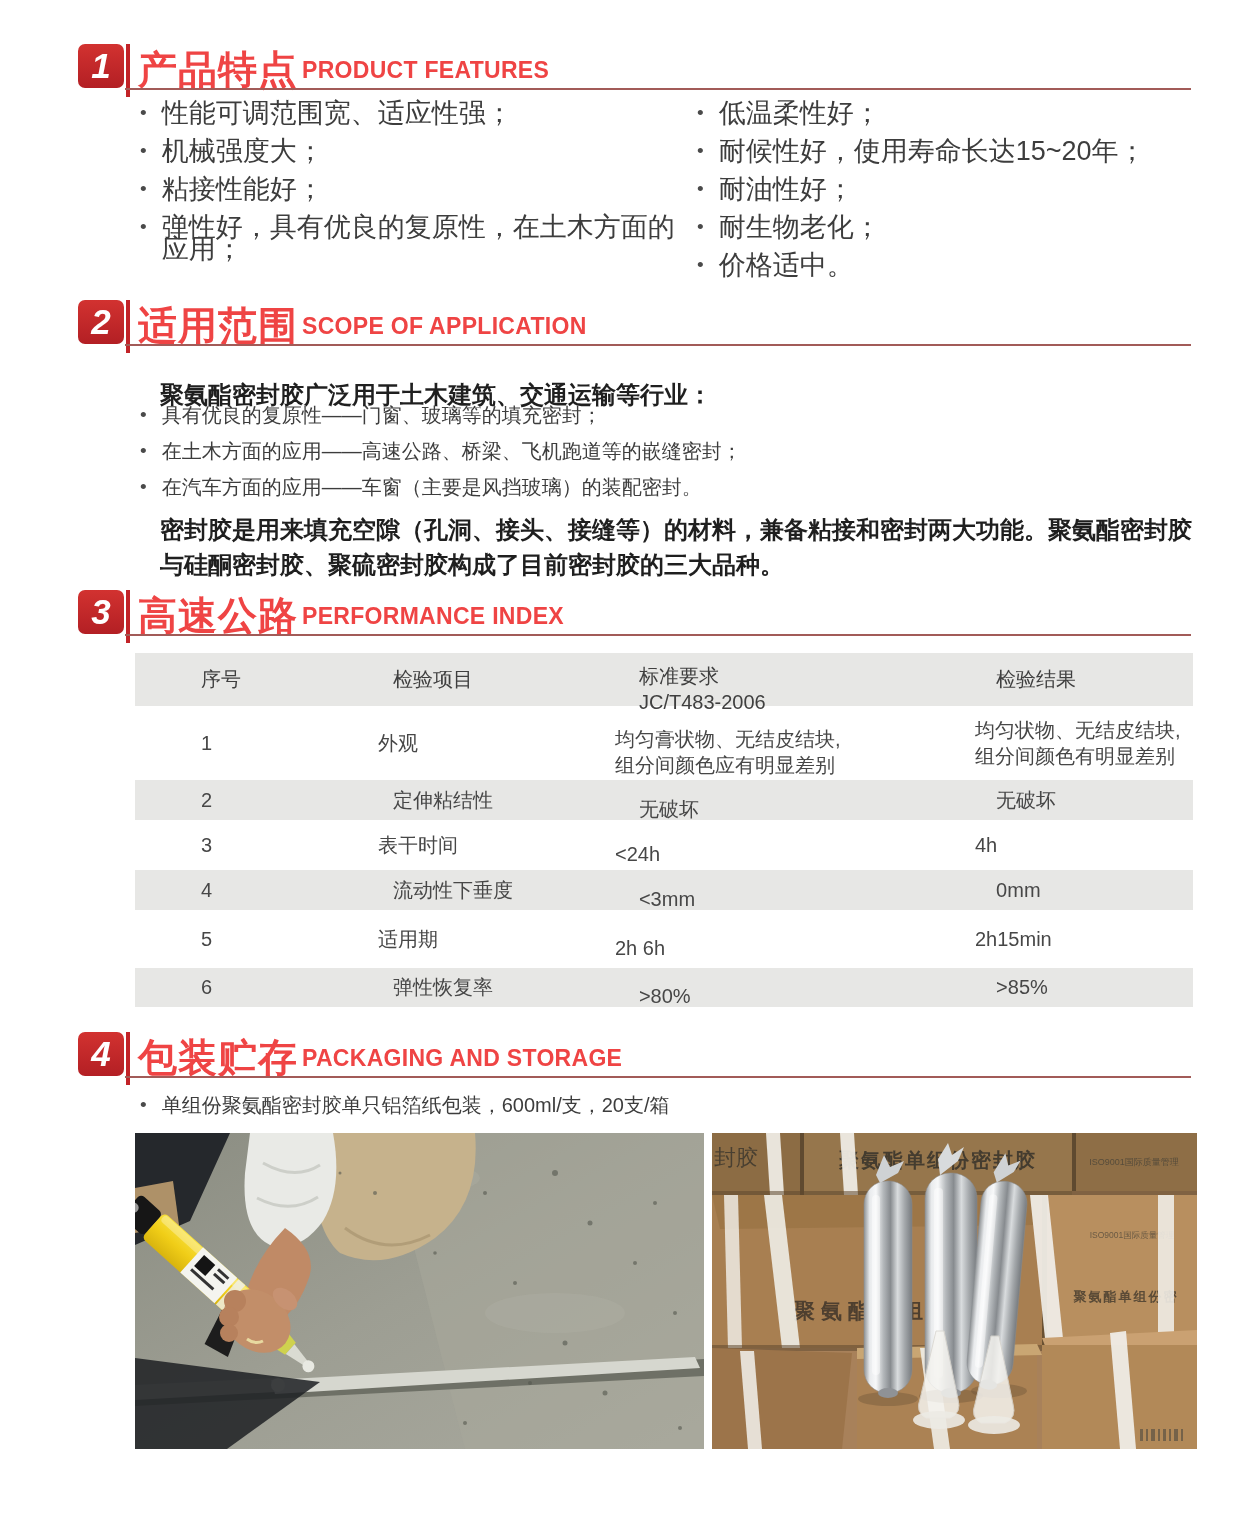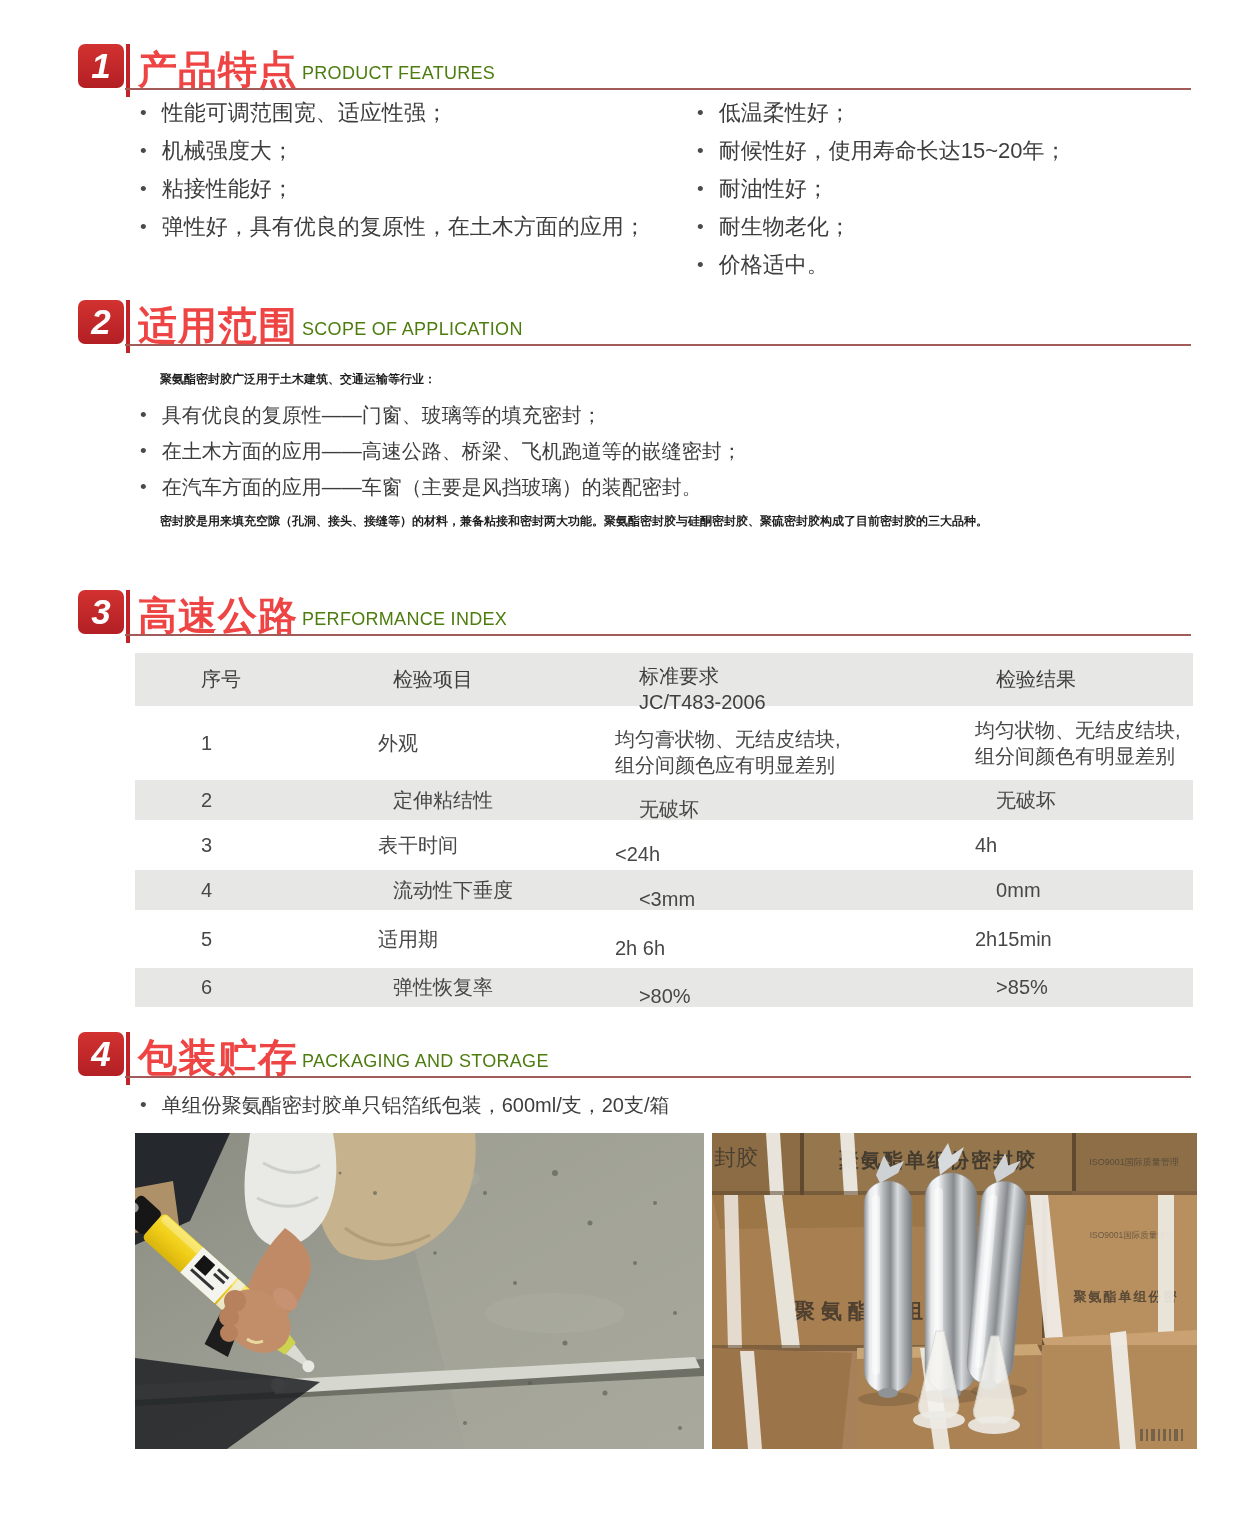--- a/index.html
+++ b/index.html
@@ -7,27 +7,27 @@
         font-family:"Liberation Sans","DejaVu Sans",sans-serif;}
   
   .sec{position:absolute;left:78px;width:1113px;height:46px;}
   .sec .rule{position:absolute;left:47px;right:0;bottom:0;height:2px;background:#a25b58;}
   .badge{position:absolute;left:0;top:0;width:46px;height:44px;background:linear-gradient(#d23230,#b31f24);
          border-radius:7px;color:#fff;font-style:italic;font-weight:bold;font-size:35px;
          display:flex;align-items:center;justify-content:center;}
   .badge-bar{position:absolute;left:48px;top:0;width:4px;height:53px;background:#c22328;}
   .sec-title{position:absolute;left:60px;bottom:1px;margin:0;font-size:39px;line-height:1;
              font-weight:900;color:#ef4444;letter-spacing:1px;}
-  .sec-sub{position:absolute;left:224px;bottom:6px;font-size:18px;font-weight:400;color:#4d7c0f;letter-spacing:.3px;}
+  .sec-sub{position:absolute;left:224px;bottom:6px;font-size:23px;font-weight:700;color:#ef4444;letter-spacing:.3px;}
   
   .blist{position:absolute;}
-  .bitem{display:flex;gap:15px;font-size:22px;color:#3d3d3d;line-height:22px;margin-bottom:16px;}
+  .bitem{display:flex;gap:15px;font-size:27px;color:#3d3d3d;line-height:22px;margin-bottom:16px;}
   .bitem::before{content:"\2022";color:#4a4a4a;font-size:19px;line-height:22px;}
   .blist.tight .bitem{font-size:20px;margin-bottom:14px;}
-  .bold-line{position:absolute;font-size:12px;font-weight:bold;color:#1f1f1f;}
+  .bold-line{position:absolute;font-size:24px;font-weight:bold;color:#1f1f1f;margin-top:8px;}
   .note{line-height:35px;width:1035px;}
   
   .ptable{position:absolute;left:135px;top:653px;width:1058px;}
   .trow{display:flex;align-items:center;}
   .trow.stripe{background:#e7e7e5;gap:32px;}
   .cell{font-size:20px;color:#474747;box-sizing:border-box;}
   .c1{width:243px;padding-left:66px;}
   .c2{width:237px;}
   .c3{width:360px;margin-top:18px;}
   .c4{width:218px;}

